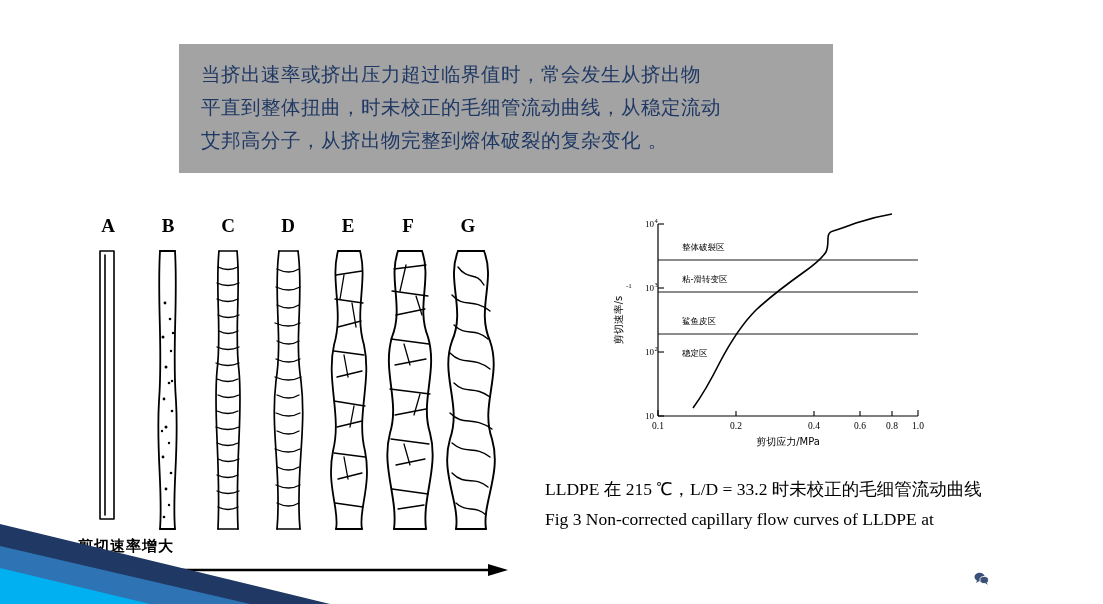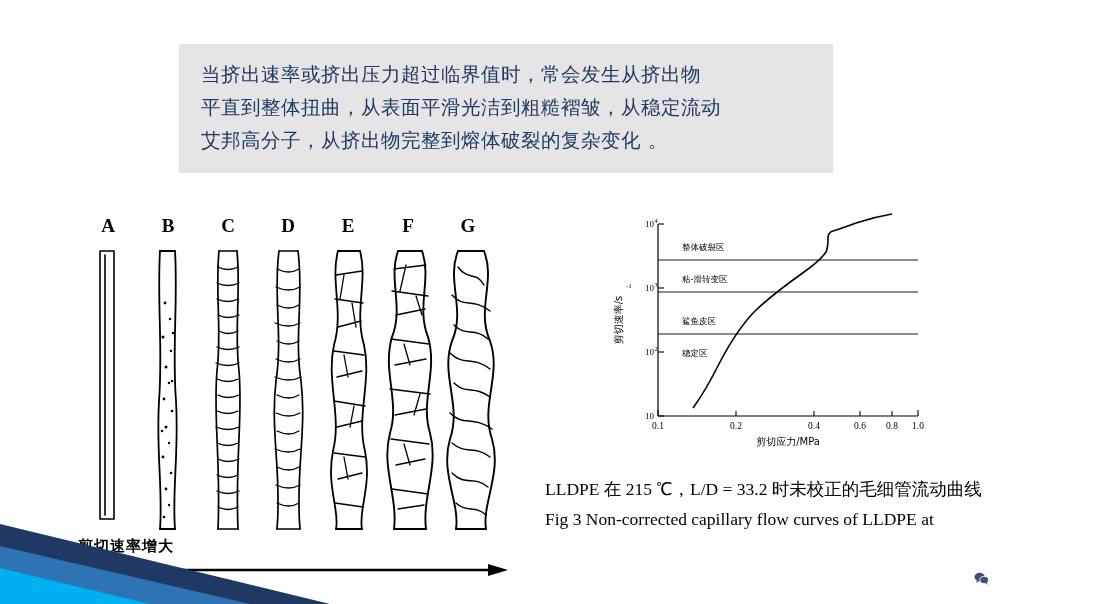--- a/index.html
+++ b/index.html
@@ -26,21 +26,21 @@
     pointer-events: none;
   }
 
   
   .caption-box {
     position: absolute;
     left: 179px;
     top: 44px;
     width: 654px;
     padding: 14px 22px 16px 22px;
-    background: #e5e5e5;
+    background: #a3a3a3;
     box-sizing: border-box;
   }
   .caption-line {
     color: #1f3864;
     font-family: "DejaVu Sans", sans-serif;
     font-size: 19.5px;
     line-height: 33px;
     letter-spacing: 0.5px;
     white-space: nowrap;
   }
@@ -139,21 +139,21 @@
     display: flex;
     align-items: center;
     justify-content: center;
   }
 </style>
 </head>
 <body>
 
 <div class="caption-box">
   <div class="caption-line">当挤出速率或挤出压力超过临界值时，常会发生从挤出物</div>
-  <div class="caption-line">平直到整体扭曲，从表面平滑光洁到粗糙褶皱，从稳定流动</div>
+  <div class="caption-line">平直到整体扭曲，时未校正的毛细管流动曲线，从稳定流动</div>
   <div class="caption-line">艾邦高分子，从挤出物完整到熔体破裂的复杂变化 。</div>
 </div>
 
 <div class="left-figure">
 
   <div class="strand-labels">
     <div class="strand-label" style="left:18px;">A</div>
     <div class="strand-label" style="left:78px;">B</div>
     <div class="strand-label" style="left:138px;">C</div>
     <div class="strand-label" style="left:198px;">D</div>

